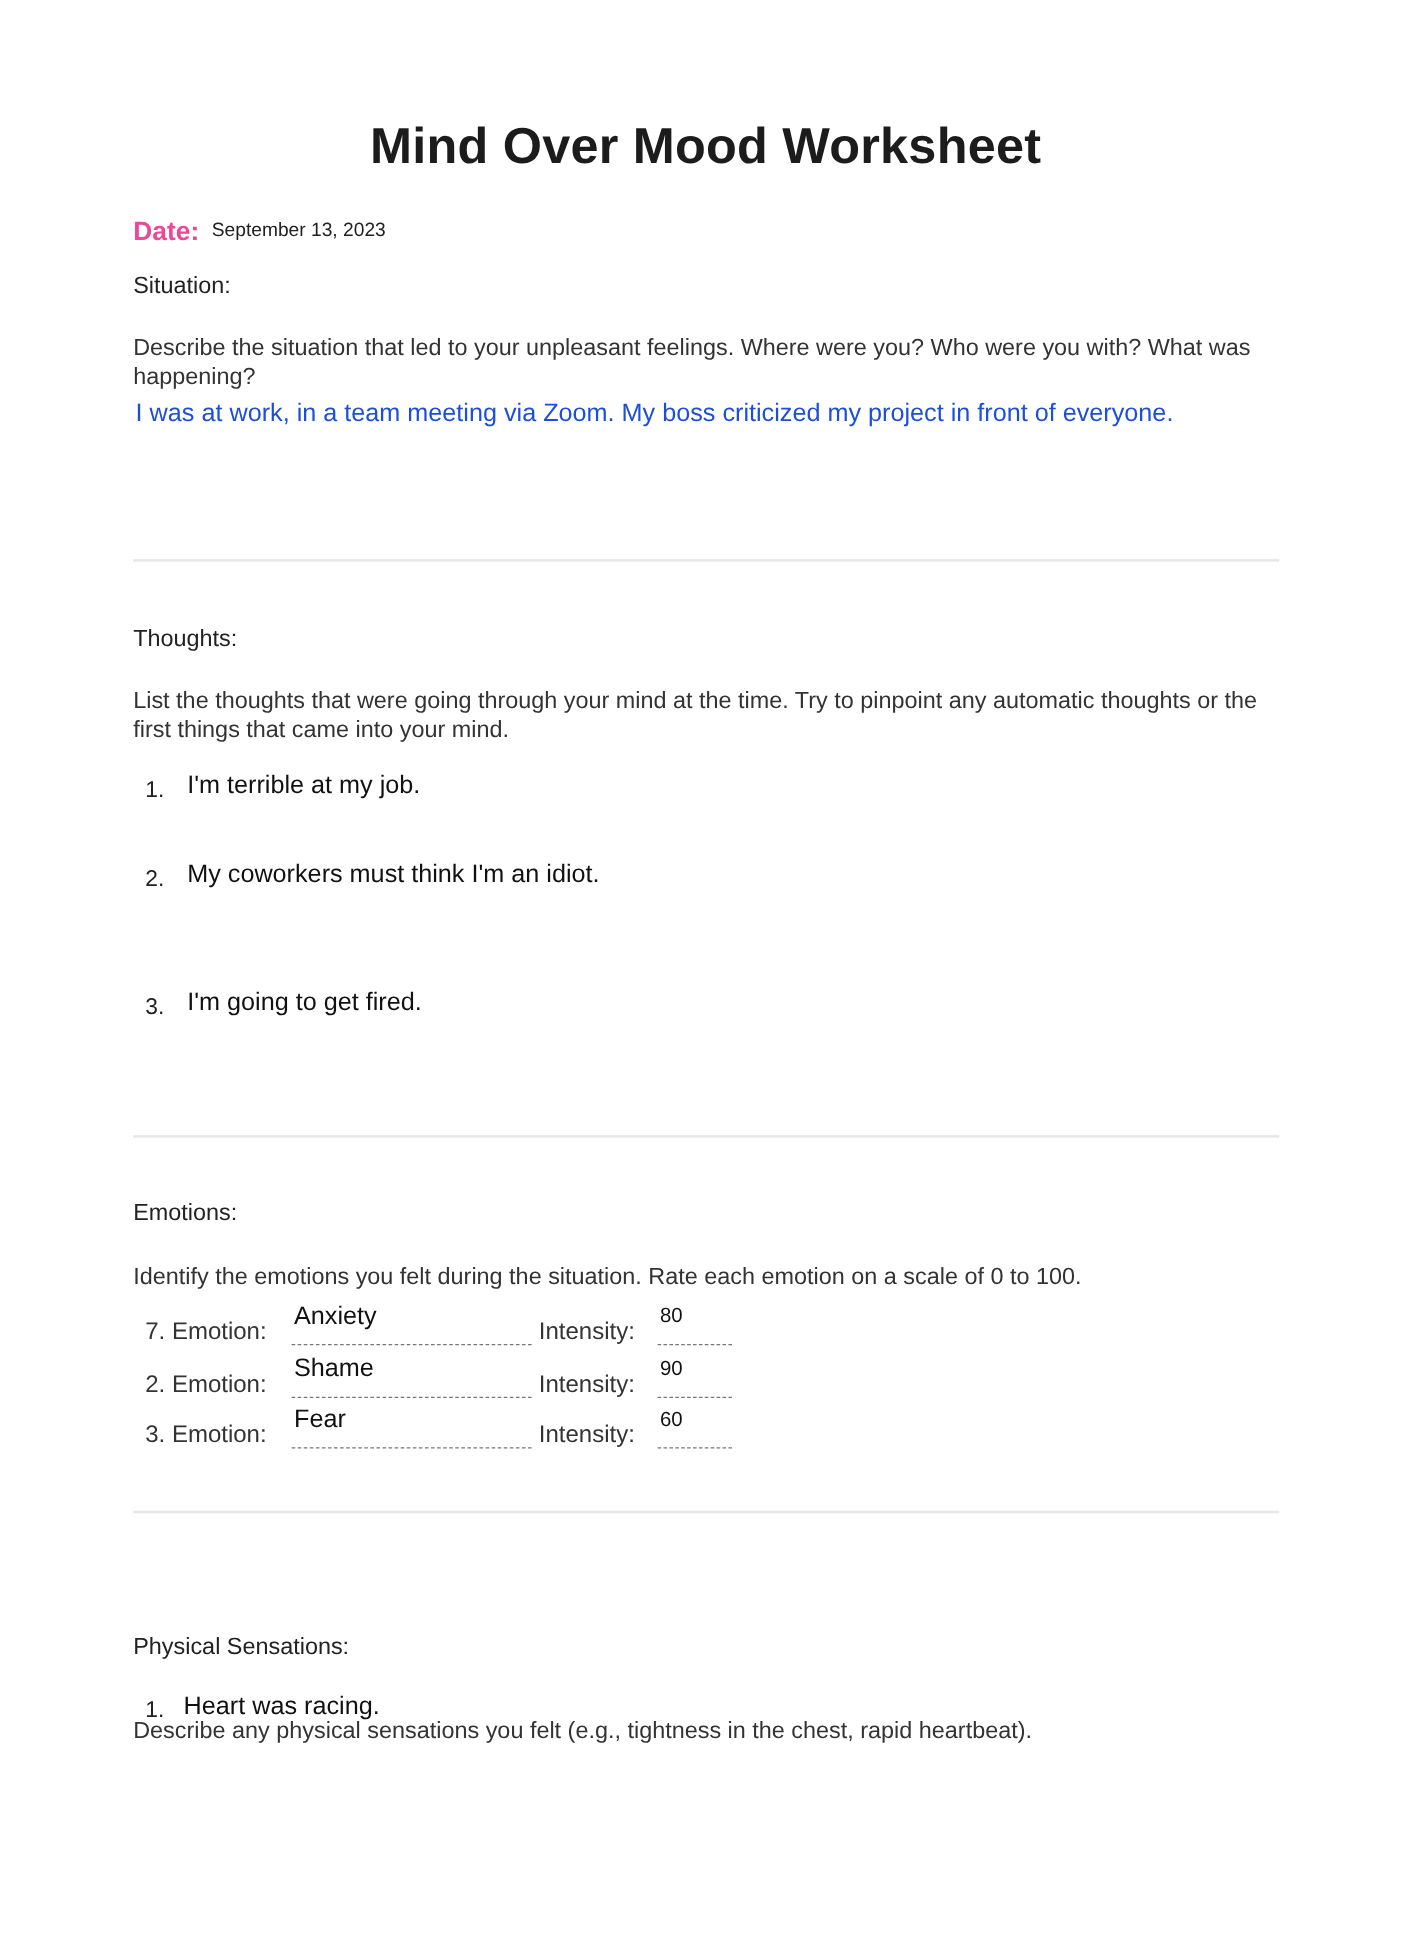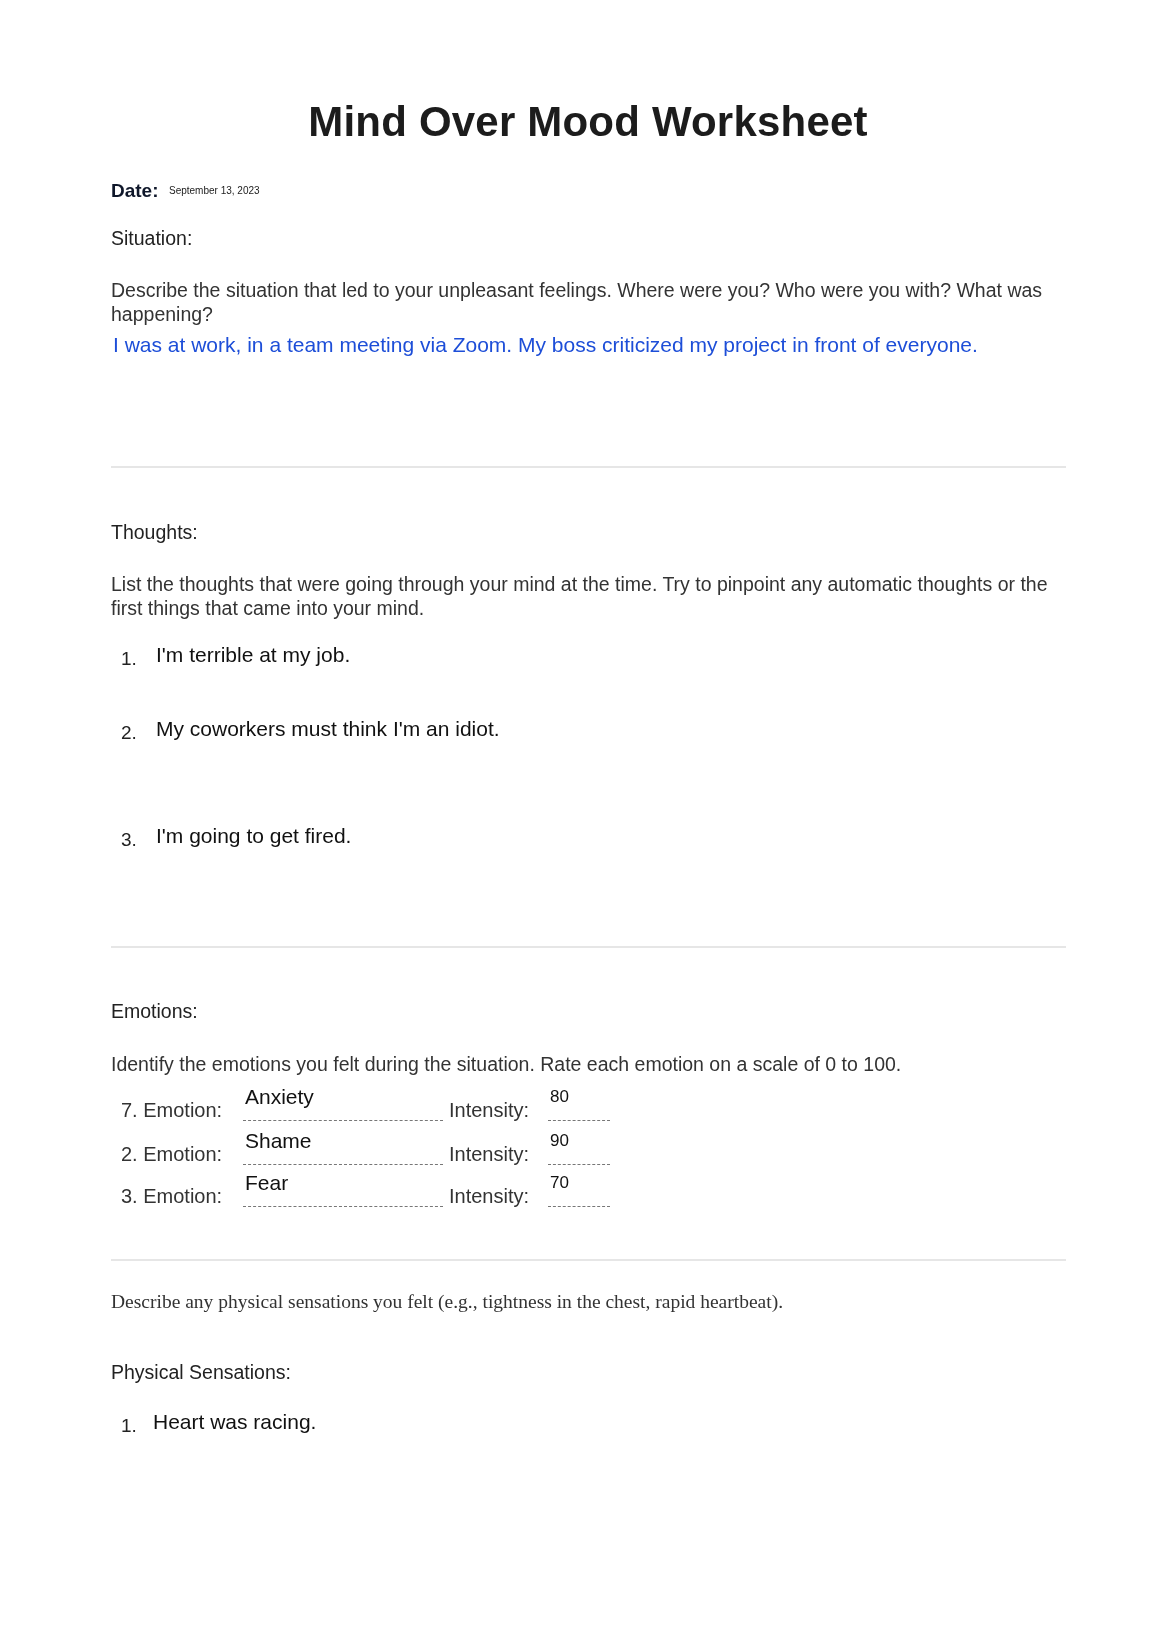--- a/index.html
+++ b/index.html
@@ -6,22 +6,22 @@
   body {
     width: 1176px; height: 1630px; position: relative; overflow: hidden;
     font-family: "Liberation Sans", sans-serif; color: #222222;
   }
   .page { position: absolute; left: 0; top: 0; width: 1176px; height: 1630px; padding-left: 14px; }
   .title {
     position: absolute; left: 0; width: 1176px; top: 98px; text-align: center;
     font-size: 42px; font-weight: bold; color: #1c1c1c; letter-spacing: 0.2px;
   }
   .date-row { position: absolute; left: 111px; top: 180px; }
-  .date-label { font-weight: bold; font-size: 19px; color: #0f172a; }
-  .date-value { font-size: 10px; color: #222; margin-left: 6px; position: relative; top: -3px; }
+  .date-label { font-weight: bold; font-size: 22px; color: #ec4899; }
+  .date-value { font-size: 16px; color: #222; margin-left: 6px; position: relative; top: -3px; }
   .heading { position: absolute; left: 111px; font-size: 19.5px; font-weight: normal; color: #222; }
   .prompt { position: absolute; left: 111px; width: 940px; font-size: 19.5px; color: #333; line-height: 24px; }
   .answer { position: absolute; left: 113px; width: 900px; font-size: 21px; color: #1d4ed8; line-height: 25px; }
   .divider { position: absolute; left: 111px; width: 955px; height: 2px; background: #e6e6e6; }
   .list-item { position: absolute; left: 121px; }
   .list-num { display: inline-block; width: 35px; font-size: 19px; color: #222; vertical-align: baseline; }
   .list-text { font-size: 21px; color: #111; position: relative; top: -3px; }
   .emo-row { position: absolute; left: 121px; font-size: 20px; color: #333; height: 34px; }
   .emo-row span { position: absolute; white-space: nowrap; }
   .emo-label { left: 0; top: 8px; }
@@ -87,26 +87,26 @@
         <span class="int-field-val">90</span>
       </span>
   </div>
   <div class="emo-row" style="top:1177px;">
     <span class="emo-label">3. Emotion:</span>
     <span class="emo-field">
         <span class="emo-field-val">Fear</span>
       </span>
     <span class="int-label">Intensity:</span>
     <span class="int-field">
-        <span class="int-field-val">70</span>
+        <span class="int-field-val">60</span>
       </span>
   </div>
 
   <div class="divider" style="top:1259px;"></div>
 
   <div class="heading" style="top:1313px;margin-top:48px;">Physical Sensations:</div>
-  <div class="prompt" style="top:1290px;font-family:Liberation Serif, serif;">Describe any physical sensations you felt (e.g., tightness in the chest, rapid heartbeat).</div>
+  <div class="prompt" style="top:1430px;">Describe any physical sensations you felt (e.g., tightness in the chest, rapid heartbeat).</div>
 
   <div class="list-item" style="top:1413px;">
     <span class="list-num" style="width:32px;">1.</span><span class="list-text">Heart was racing.</span>
   </div>
 
 </div>
 
 </body></html>

